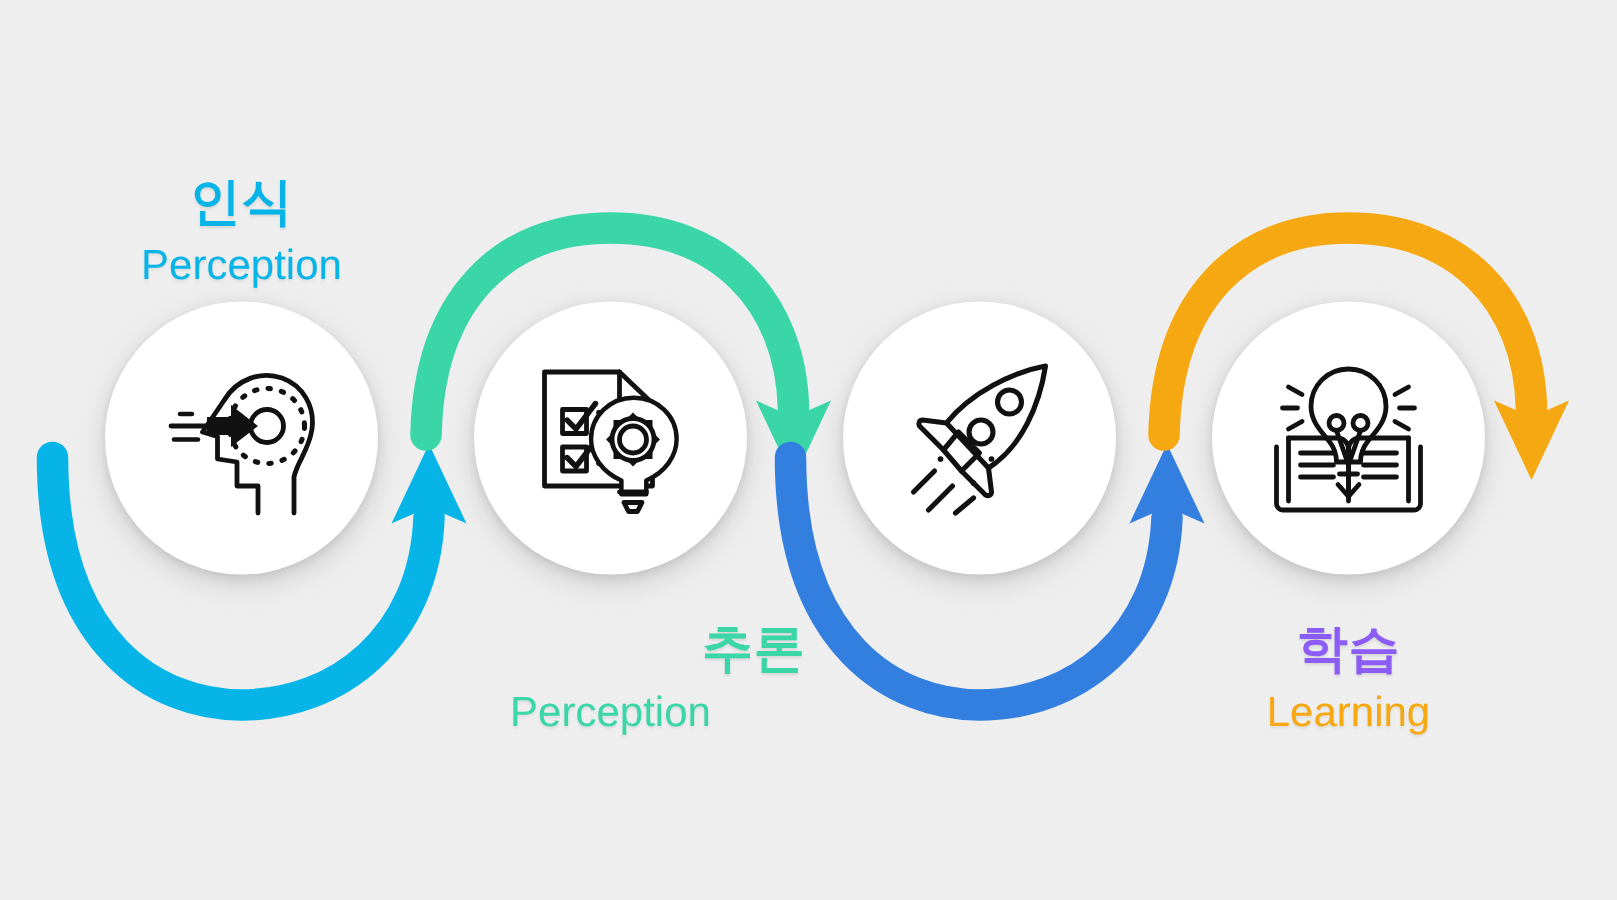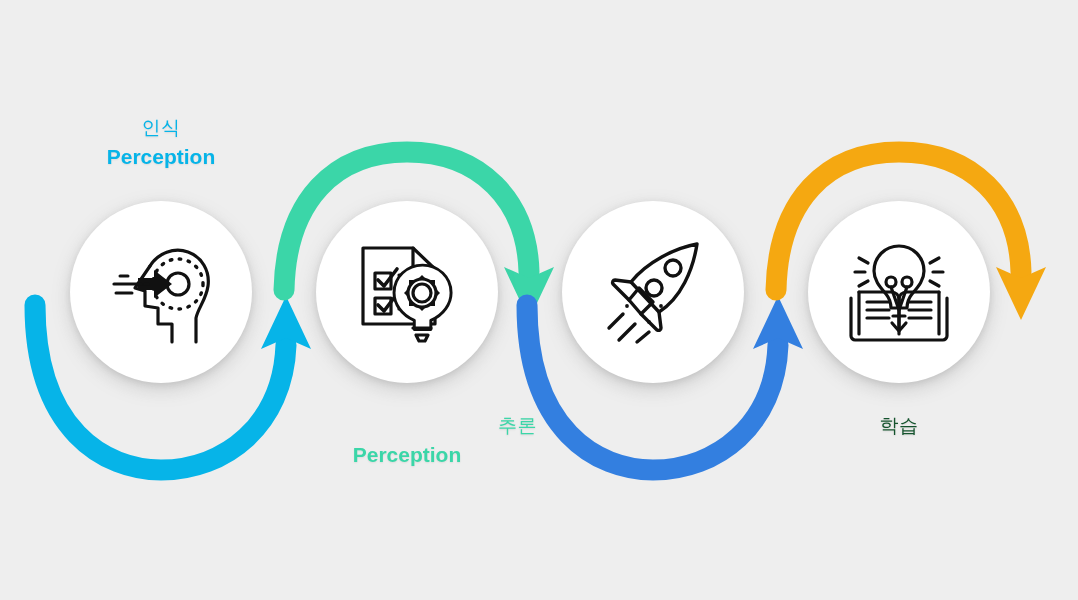--- a/index.html
+++ b/index.html
@@ -51,28 +51,28 @@
   .label {
     position: absolute;
     text-align: center;
     z-index: 4;
     width: 260px;
     margin-left: -130px;
     line-height: 1.05;
     user-select: none;
   }
   .label .ko {
-    font-size: 19px;
-    font-weight: normal;
+    font-size: 34px;
+    font-weight: bold;
     letter-spacing: 0.5px;
     text-shadow: 0 1px 2px rgba(0,0,0,0.10);
   }
   .label .en {
-    font-size: 21px;
-    font-weight: bold;
+    font-size: 28px;
+    font-weight: normal;
     margin-top: 8px;
     text-shadow: 0 1px 2px rgba(0,0,0,0.08);
   }
 </style>
 </head>
 <body>
 
 <div id="stage">
 
   <svg id="arcs" viewBox="0 0 1078 600" width="1078" height="600">
@@ -226,16 +226,17 @@
 
       <path d="M 68 64 L 90 64"></path>
       <path d="M 68 72 L 90 72"></path>
       <path d="M 68 80 L 90 80"></path>
 
       <path d="M 58 62 L 58 92"></path>
       <path d="M 51 85 L 58 93 L 65 85" fill="none"></path>
     </svg>
   </div>
   <div class="label" style="left:899px; top:416px;">
-    <div class="ko" style="color:#14532d;">학습</div>
+    <div class="ko" style="color:#8b5cf6;">학습</div>
+    <div class="en" style="color:#f5a811;">Learning</div>
   </div>
 
 </div>
 
 </body></html>

